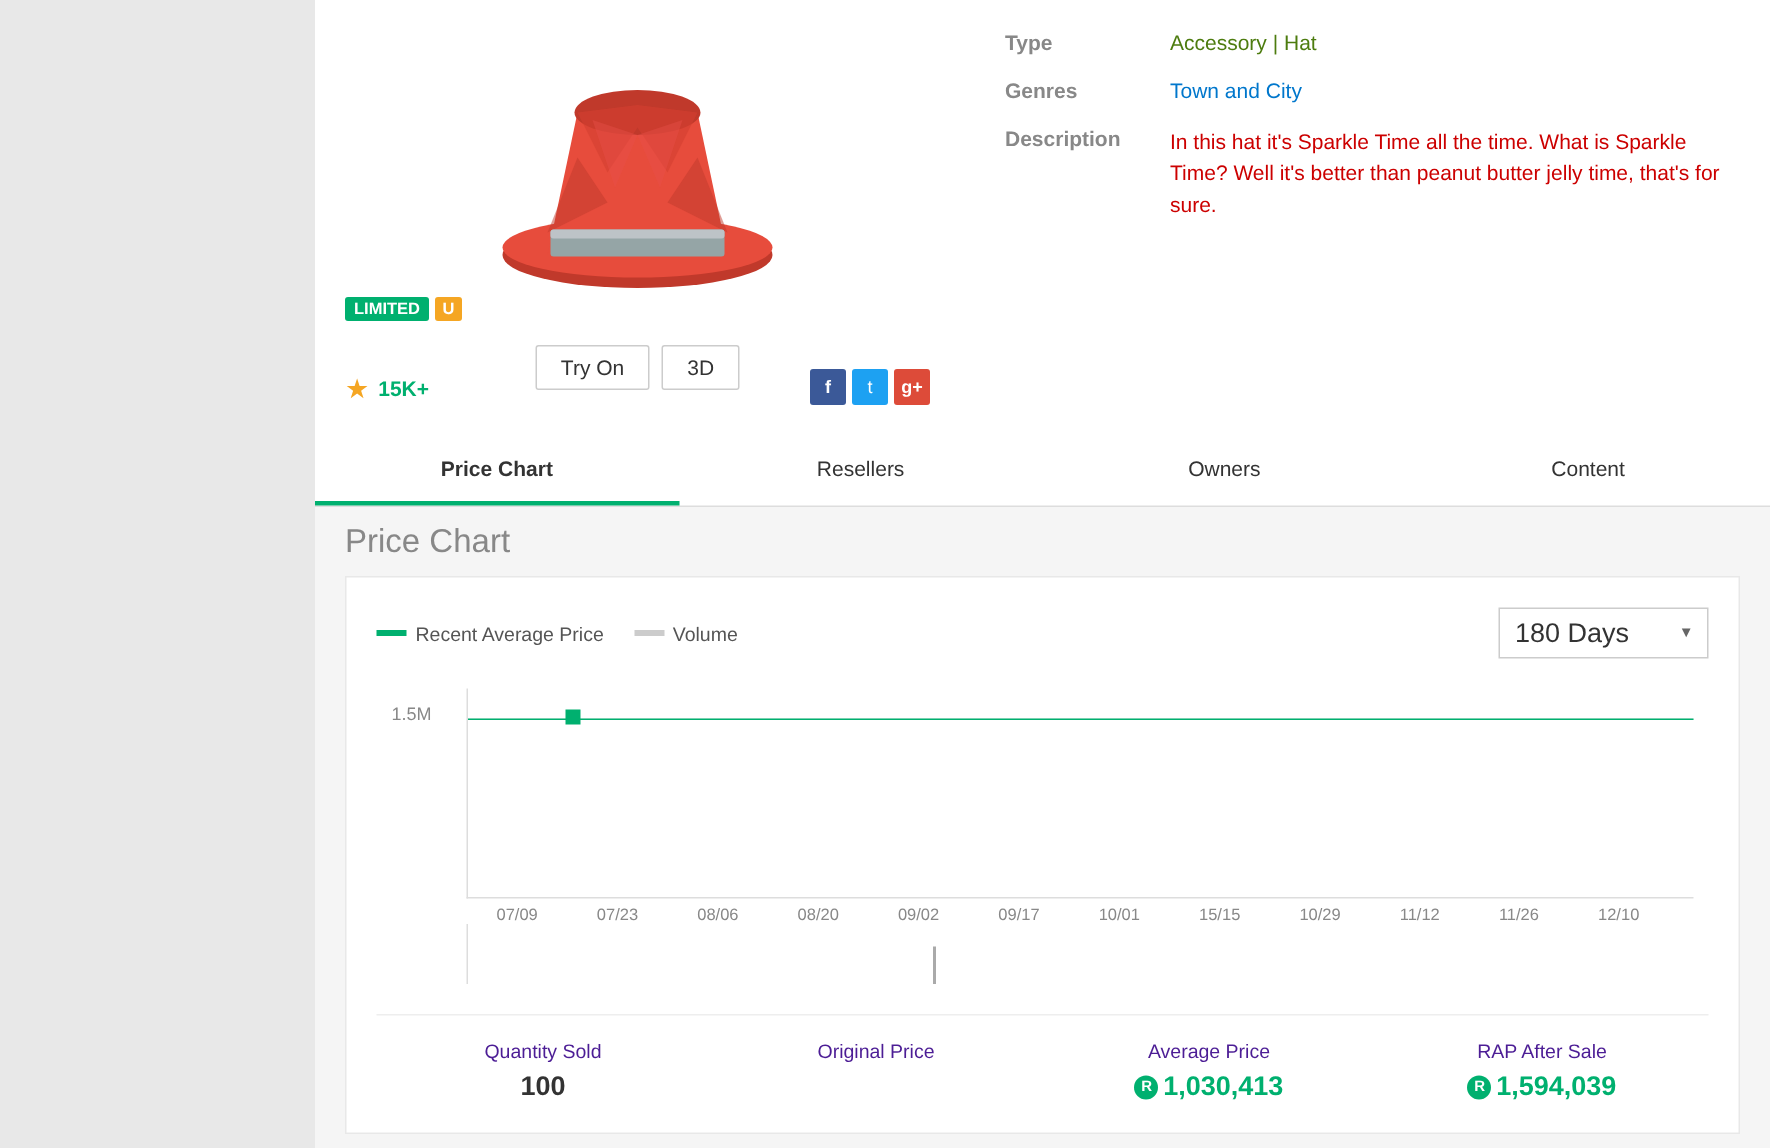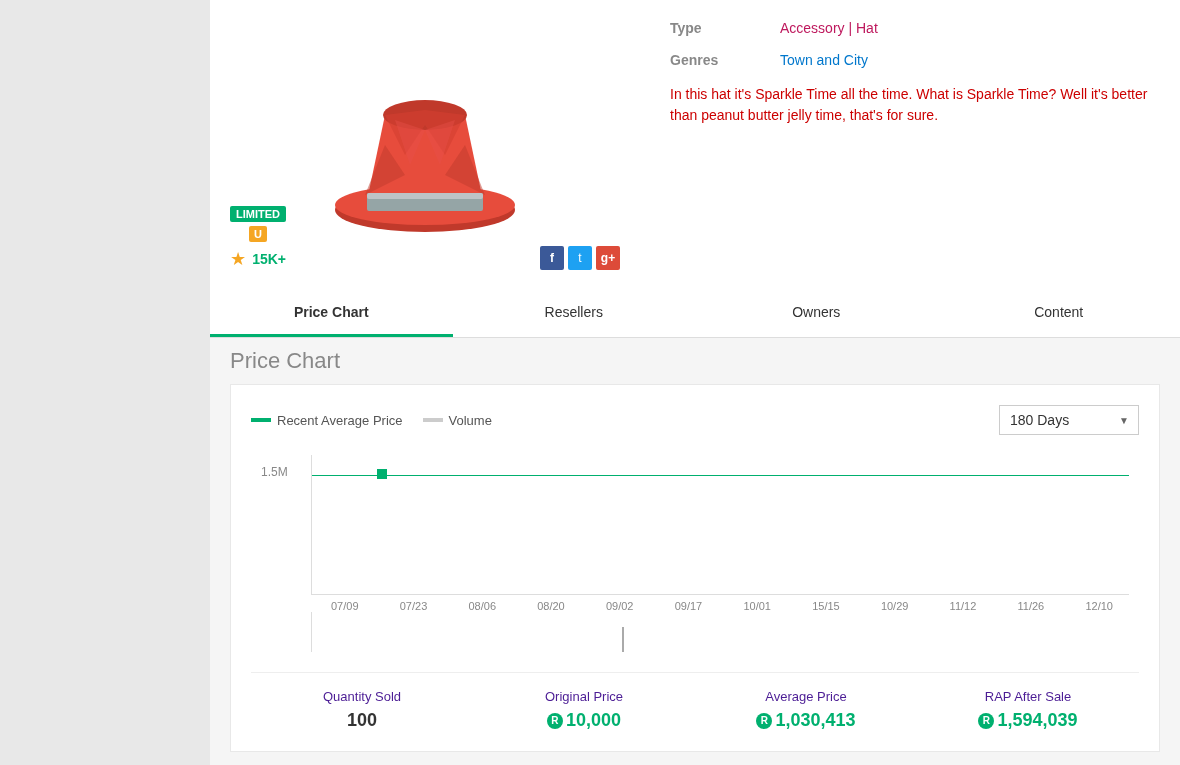--- a/index.html
+++ b/index.html
@@ -20,61 +20,61 @@
     .btn-try-on, .btn-3d {
       border: 1px solid #ccc;
       background: #fff;
       padding: 6px 16px;
       cursor: pointer;
       font-size: 14px;
       color: #333;
       border-radius: 2px;
     }
 
-    .limited-badge-row { position: absolute; bottom: 48px; left: 20px; display: flex; align-items: center; gap: 4px; flex-direction: column; }
+    .limited-badge-row { position: absolute; bottom: 76px; left: 20px; display: flex; align-items: center; gap: 4px; }
     .limited-badge { background: #00b06f; color: #fff; font-size: 11px; font-weight: bold; padding: 2px 6px; border-radius: 2px; }
     .u-badge { background: #f5a623; color: #fff; font-size: 11px; font-weight: bold; padding: 2px 5px; border-radius: 2px; }
 
     .favorites-row { position: absolute; bottom: 20px; left: 20px; display: flex; align-items: center; gap: 6px; }
     .star-icon { color: #f5a623; font-size: 18px; }
     .fav-count { color: #00b06f; font-size: 14px; font-weight: bold; }
 
     .social-icons { position: absolute; bottom: 20px; right: 20px; display: flex; gap: 4px; }
     .social-fb { background: #3b5998; color: #fff; width: 24px; height: 24px; display: flex; align-items: center; justify-content: center; font-size: 12px; font-weight: bold; border-radius: 2px; }
     .social-tw { background: #1da1f2; color: #fff; width: 24px; height: 24px; display: flex; align-items: center; justify-content: center; font-size: 12px; border-radius: 2px; }
     .social-gp { background: #dd4b39; color: #fff; width: 24px; height: 24px; display: flex; align-items: center; justify-content: center; font-size: 12px; font-weight: bold; border-radius: 2px; }
 
     .item-details-section { flex: 1; padding: 20px 30px; background: #fff; }
 
     .detail-row { display: flex; margin-bottom: 16px; }
     .detail-label { width: 110px; color: #888; font-size: 14px; font-weight: bold; }
-    .detail-value { flex: 1; font-size: 14px; color: #be185d; }
+    .detail-value { flex: 1; font-size: 14px; color: #4d7c0f; }
     .detail-value.link { color: #0077cc; }
     .detail-value.description { color: #c00; line-height: 1.5; }
     .tabs-row { display: flex; background: #fff; border-bottom: 1px solid #ddd; margin-left: 210px; }
     .tab-item { flex: 1; text-align: center; padding: 14px 0; font-size: 14px; color: #333; cursor: pointer; border-bottom: 3px solid transparent; }
     .tab-item.active { border-bottom: 3px solid #00b06f; font-weight: bold; }
 
     
     .price-chart-section { margin-left: 210px; background: #f5f5f5; padding: 10px 20px 20px; }
     .price-chart-title { font-size: 22px; color: #888; font-weight: normal; margin-bottom: 10px; }
 
     .chart-container { background: #fff; padding: 20px; border: 1px solid #e8e8e8; }
 
     .chart-legend-row { display: flex; align-items: center; justify-content: space-between; margin-bottom: 20px; }
     .chart-legend { display: flex; align-items: flex-start; gap: 20px; }
     .legend-item { display: flex; align-items: center; gap: 6px; font-size: 13px; color: #555; }
     .legend-green { width: 20px; height: 4px; background: #00b06f; }
     .legend-gray { width: 20px; height: 4px; background: #ccc; }
 
-    .days-select { border: 1px solid #ccc; padding: 6px 30px 6px 10px; font-size: 14px; color: #333; appearance: none; background: #fff; cursor: pointer; min-width: 140px; }
+    .days-select { border: 1px solid #ccc; padding: 6px 30px 6px 10px; font-size: 18px; color: #333; appearance: none; background: #fff; cursor: pointer; min-width: 140px; }
     .select-wrapper { position: relative; display: inline-block; }
     .select-wrapper::after { content: "▼"; font-size: 10px; position: absolute; right: 10px; top: 50%; transform: translateY(-50%); pointer-events: none; color: #666; }
 
-    .x-labels { display: flex; justify-content: space-between; margin: 5px 16px 0 70px; font-size: 11px; color: #888; }
+    .x-labels { display: flex; justify-content: space-between; margin: 5px 36px 0 70px; font-size: 11px; color: #888; }
 
     .stats-row { display: flex; margin-top: 20px; border-top: 1px solid #eee; padding-top: 16px; }
     .stat-item { flex: 1; text-align: center; }
     .stat-label { font-size: 13px; color: #4c1d95; margin-bottom: 6px; }
     .stat-value { font-size: 18px; font-weight: bold; color: #333; }
     .stat-value.green { color: #00b06f; }
     .robux-icon { display: inline-block; width: 16px; height: 16px; background: #00b06f; border-radius: 50%; margin-right: 3px; vertical-align: middle; font-size: 10px; color: #fff; text-align: center; line-height: 16px; font-weight: bold; }
   </style>
 </head>
 <body>
@@ -100,20 +100,24 @@
         <polygon points="160,140 140,90 120,120" fill="#c0392b" opacity="0.5"></polygon>
 
         <rect x="42" y="138" width="116" height="18" fill="#95a5a6" rx="2"></rect>
         <rect x="42" y="138" width="116" height="6" fill="#bdc3c7" rx="2"></rect>
 
         <polygon points="70,65 85,110 100,75" fill="#e8504a" opacity="0.4"></polygon>
         <polygon points="130,65 115,110 100,75" fill="#e8504a" opacity="0.4"></polygon>
       </svg>
     </div>
 
+    <div class="btn-group">
+      <button class="btn-try-on">Try On</button>
+      <button class="btn-3d">3D</button>
+    </div>
 
     <div class="limited-badge-row">
       <span class="limited-badge">LIMITED</span>
       <span class="u-badge">U</span>
     </div>
 
     <div class="favorites-row">
       <span class="star-icon">★</span>
       <span class="fav-count">15K+</span>
     </div>
@@ -128,20 +132,21 @@
   <div class="item-details-section">
     <div class="detail-row">
       <span class="detail-label">Type</span>
       <span class="detail-value">Accessory | Hat</span>
     </div>
     <div class="detail-row">
       <span class="detail-label">Genres</span>
       <span class="detail-value link">Town and City</span>
     </div>
     <div class="detail-row">
+      <span class="detail-label">Description</span>
       <span class="detail-value description">In this hat it's Sparkle Time all the time. What is Sparkle Time? Well it's better than peanut butter jelly time, that's for sure.</span>
     </div>
   </div>
 </div>
 
 <div class="tabs-row">
   <div class="tab-item active">Price Chart</div>
   <div class="tab-item">Resellers</div>
   <div class="tab-item">Owners</div>
   <div class="tab-item">Content</div>
@@ -206,23 +211,20 @@
       </div>
     </div>
 
     <div class="stats-row">
       <div class="stat-item">
         <div class="stat-label">Quantity Sold</div>
         <div class="stat-value">100</div>
       </div>
       <div class="stat-item">
         <div class="stat-label">Original Price</div>
-        <div class="stat-value green">
-          <span class="robux-icon">R</span><span>10,000</span>
-        </div>
       </div>
       <div class="stat-item">
         <div class="stat-label">Average Price</div>
         <div class="stat-value green">
           <span class="robux-icon">R</span><span>1,030,413</span>
         </div>
       </div>
       <div class="stat-item">
         <div class="stat-label">RAP After Sale</div>
         <div class="stat-value green">

